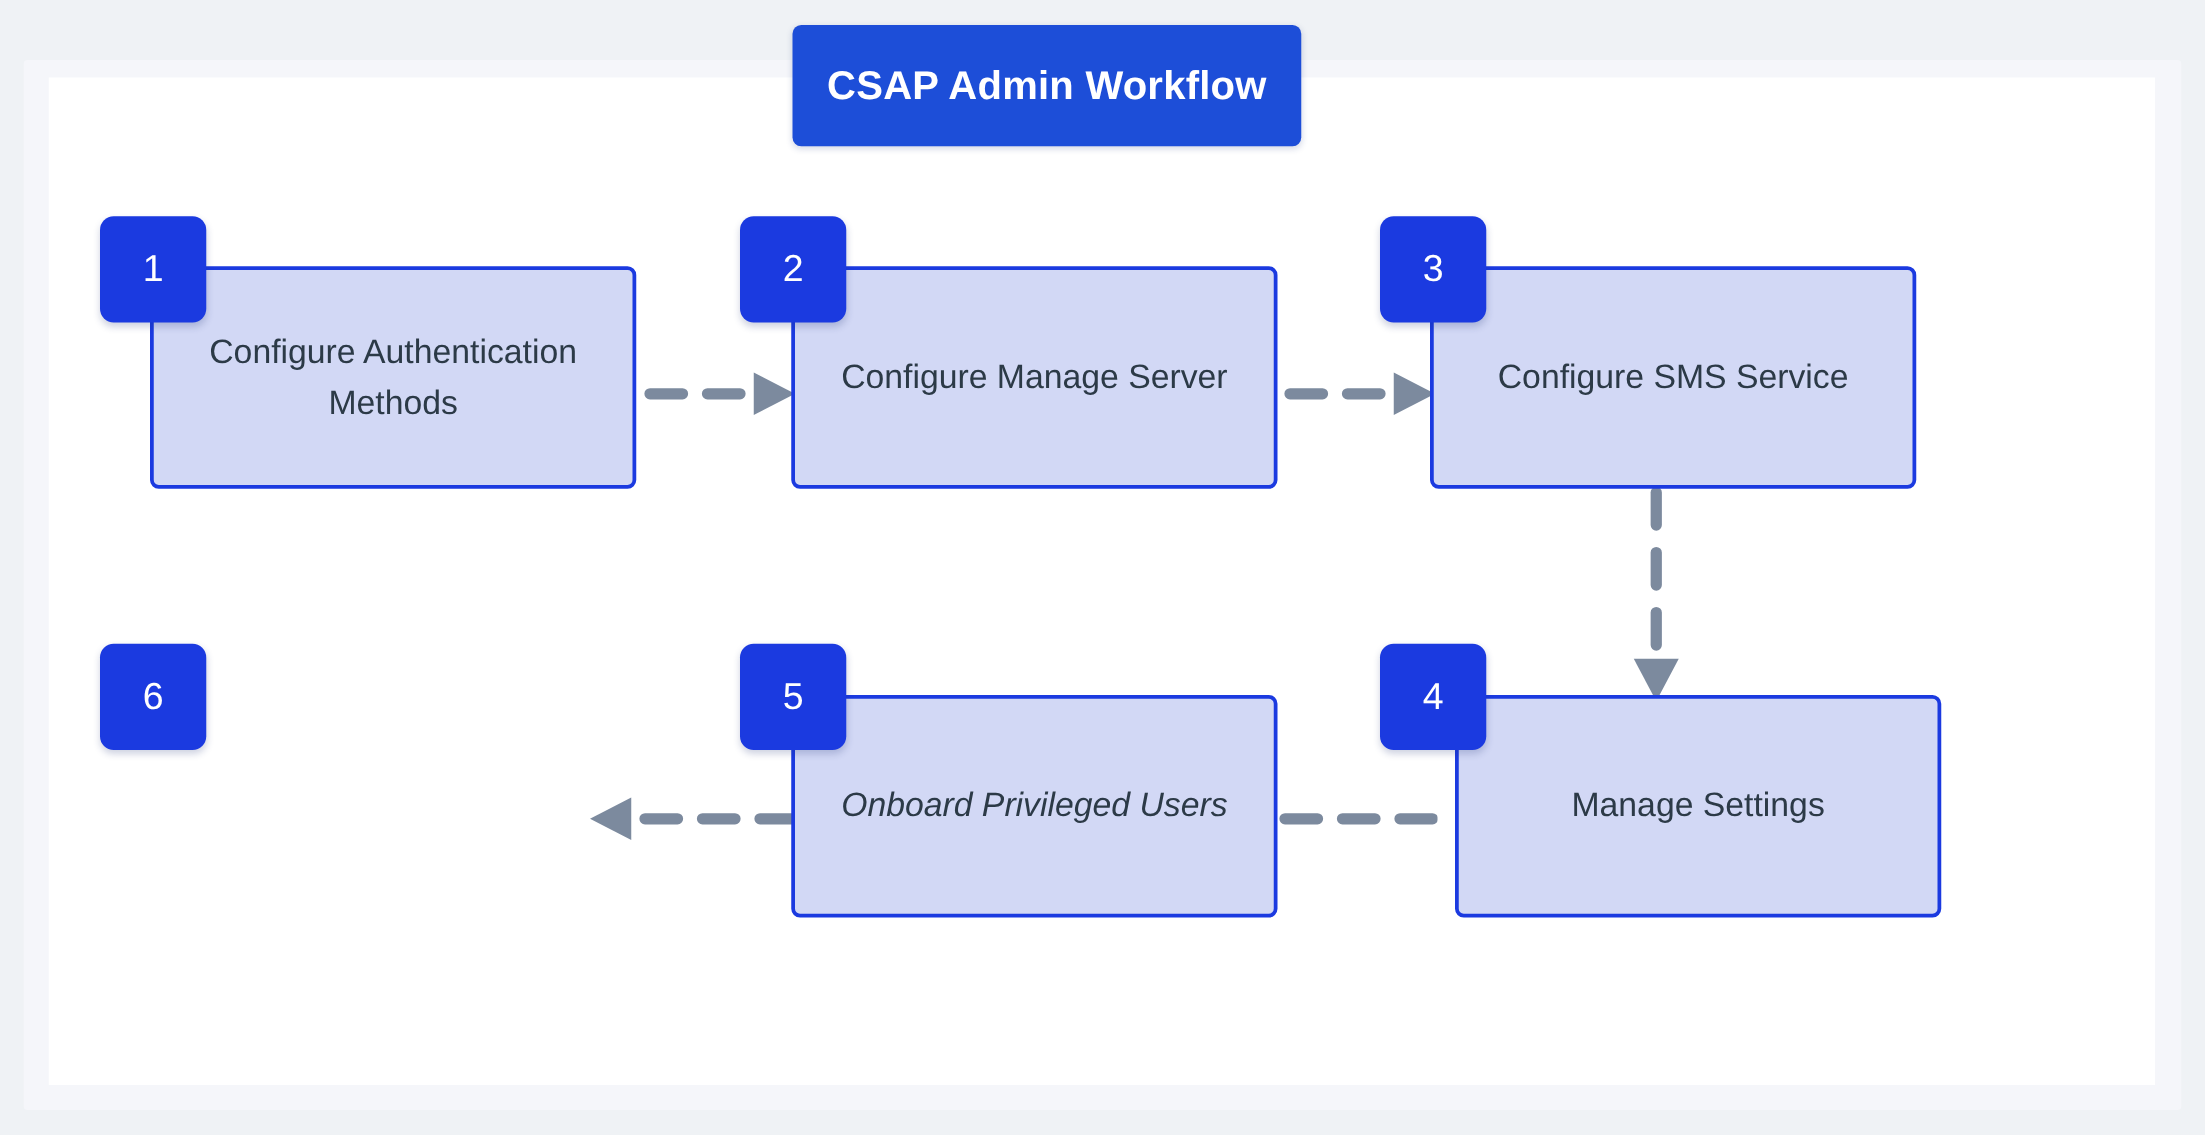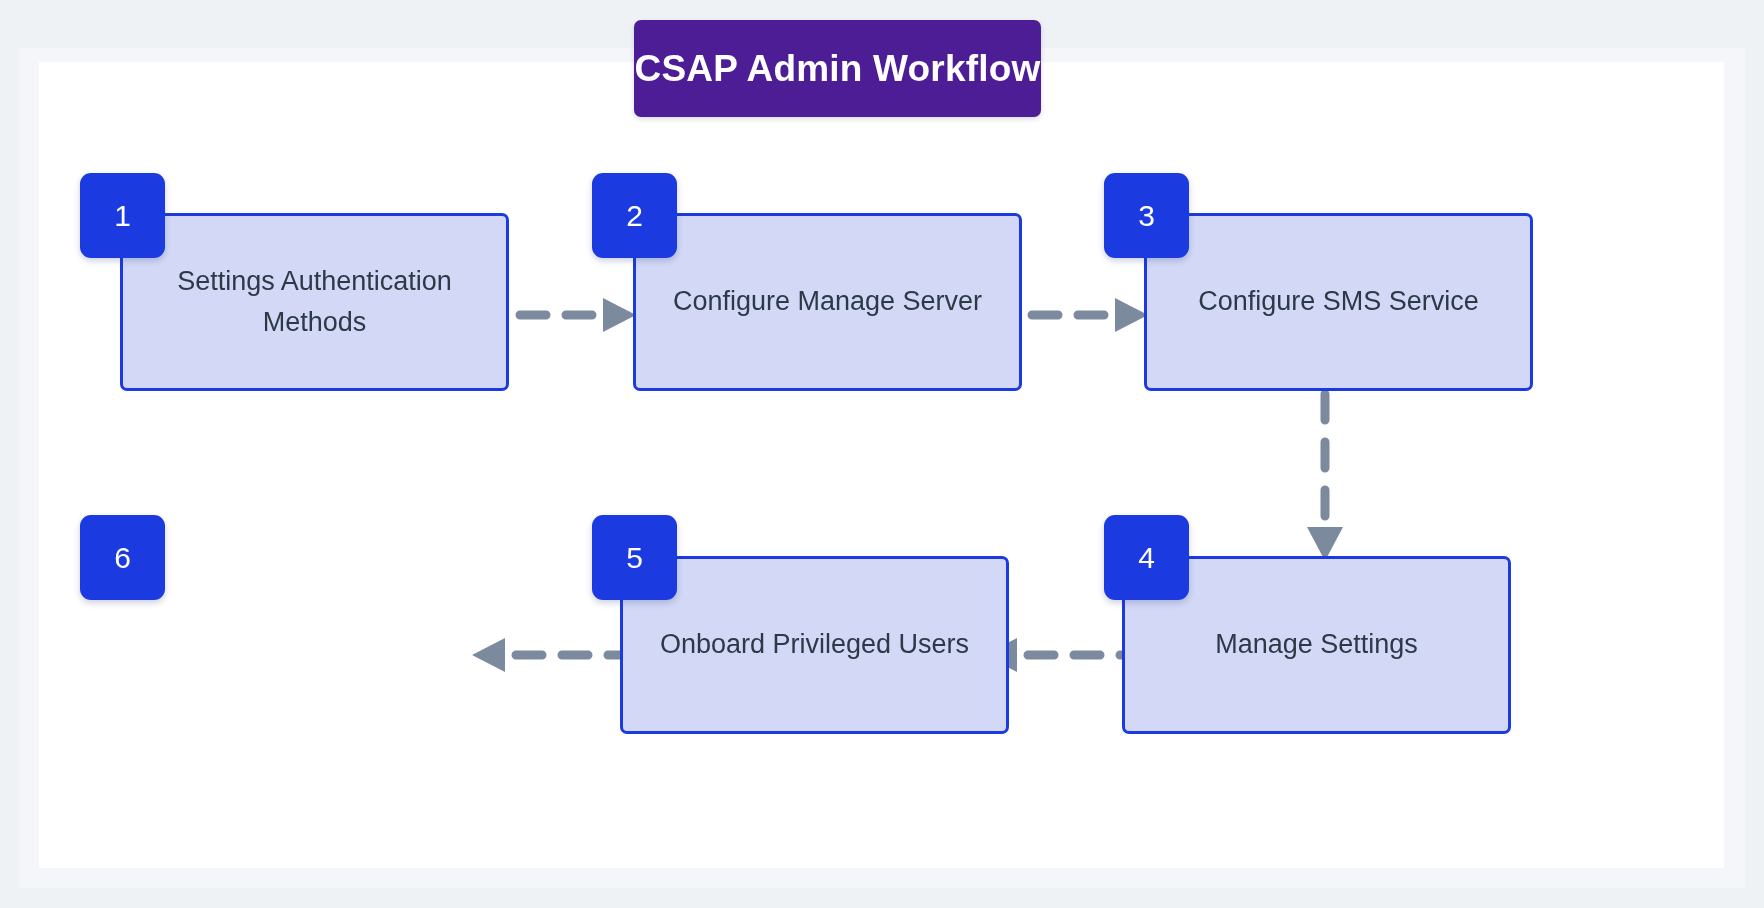--- a/index.html
+++ b/index.html
@@ -28,27 +28,27 @@
     position: absolute;
     left: 39px; top: 62px;
     width: 1685px; height: 806px;
     background: #ffffff;
   }
   
   .title-badge {
     position: absolute;
     left: 634px; top: 20px;
     width: 407px; height: 97px;
-    background: #4c1d95;
+    background: #1d4ed8;
     border-radius: 7px;
     display: flex;
     align-items: center;
     justify-content: center;
     color: #ffffff;
-    font-size: 37px;
+    font-size: 32px;
     font-weight: bold;
     letter-spacing: 0.2px;
     box-shadow: 0 2px 5px rgba(30,50,120,0.18);
     z-index: 6;
   }
   
   .node {
     position: absolute;
     width: 347px;
     height: 172px;
@@ -78,22 +78,22 @@
     display: flex;
     align-items: center;
     justify-content: center;
     box-shadow: 0 3px 6px rgba(30,50,120,0.22);
     z-index: 7;
   }
   
   #node-1 { left: 120px;  top: 213px; }
   #node-2 { left: 633px;  top: 213px; }
   #node-3 { left: 1144px; top: 213px; }
-  #node-4 { left: 1122px; top: 556px; }
-  #node-5 { left: 620px;  top: 556px; }
+  #node-4 { left: 1164px; top: 556px; }
+  #node-5 { left: 633px;  top: 556px; font-style: italic; }
   #node-6 { left: 120px;  top: 556px; }
   
   #badge-1 { left: 80px;   top: 173px; }
   #badge-2 { left: 592px;  top: 173px; }
   #badge-3 { left: 1104px; top: 173px; }
   #badge-4 { left: 1104px; top: 515px; }
   #badge-5 { left: 592px;  top: 515px; }
   #badge-6 { left: 80px;   top: 515px; }
   
   .conn { position: absolute; z-index: 2; }
@@ -109,21 +109,21 @@
 <div id="stage">
 
   <div class="panel-mid"></div>
   <div class="panel-inner"></div>
 
   <div class="title-badge">
     <span>CSAP Admin Workflow</span>
   </div>
 
   <div class="node" id="node-1">
-    <span class="node-label">Settings Authentication Methods</span>
+    <span class="node-label">Configure Authentication Methods</span>
   </div>
   <div class="badge" id="badge-1">
     <span>1</span>
   </div>
 
   <div class="node" id="node-2">
     <span class="node-label">Configure Manage Server</span>
   </div>
   <div class="badge" id="badge-2">
     <span>2</span>

